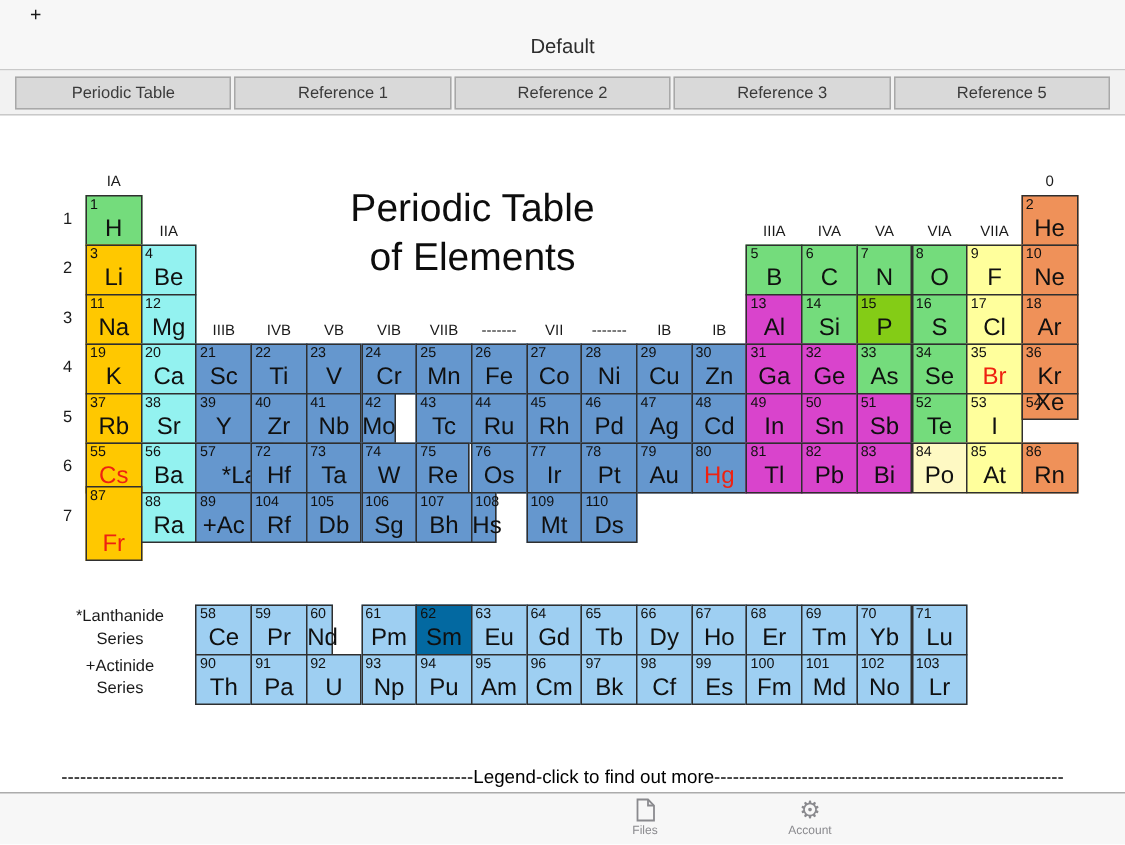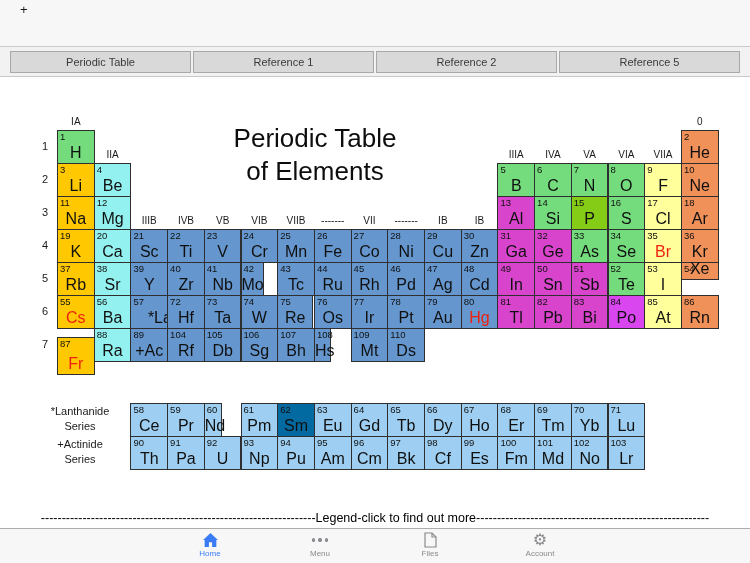--- a/index.html
+++ b/index.html
@@ -26,26 +26,28 @@
   .tb-item.active .tb-label{color:#3A7BF6;}
   .dot{width:3.5px;height:3.5px;border-radius:50%;background:#8A8A8E;margin:0 1.5px;display:inline-block;}
   .gear{font-family:"DejaVu Sans",sans-serif;font-size:16px;color:#8A8A8E;line-height:18px;}
   #ti-home{left:178px;} #ti-menu{left:288px;} #ti-files{left:398px;} #ti-account{left:508px;}
 </style>
 </head>
 <body>
 
 <div class="titlebar">
   <span class="add-btn">+</span>
+  <div class="win-title">Default</div>
 </div>
 
 <div class="tabstrip" id="tabstrip">
     <div class="segment">Periodic Table</div>
     <div class="segment">Reference 1</div>
     <div class="segment">Reference 2</div>
+    <div class="segment">Reference 3</div>
     <div class="segment">Reference 5</div>
   </div>
 
 <div id="pt-layer">
   <div class="pt-title">
     <span>Periodic Table</span><br>
     <span>of Elements</span>
   </div>
 
   <div class="ser-label" style="top:404px;">
@@ -354,33 +356,33 @@
       <span class="sym">Tl</span>
     </div>
     <div class="cell" style="left: 534.1px; top: 295px; width: 37.7px; height: 34px; background: rgb(217, 68, 204);">
       <span class="z">82</span>
       <span class="sym">Pb</span>
     </div>
     <div class="cell" style="left: 570.8px; top: 295px; width: 37.7px; height: 34px; background: rgb(217, 68, 204);">
       <span class="z">83</span>
       <span class="sym">Bi</span>
     </div>
-    <div class="cell" style="left: 607.5px; top: 295px; width: 37.7px; height: 34px; background: #d946ef;">
+    <div class="cell" style="left: 607.5px; top: 295px; width: 37.7px; height: 34px; background: #fef9c3;">
       <span class="z">84</span>
       <span class="sym">Po</span>
     </div>
     <div class="cell" style="left: 644.2px; top: 295px; width: 37.7px; height: 34px; background: rgb(255, 255, 156);">
       <span class="z">85</span>
       <span class="sym">At</span>
     </div>
     <div class="cell" style="left: 680.9px; top: 295px; width: 37.7px; height: 34px; background: rgb(239, 145, 89);">
       <span class="z">86</span>
       <span class="sym">Rn</span>
     </div>
-    <div class="cell red" style="left: 57px; top: 337px; width: 37.7px; height: 38px; background: rgb(255, 200, 0); padding-left: 32px;">
+    <div class="cell red" style="left: 57px; top: 324px; width: 37.7px; height: 50px; background: rgb(255, 200, 0); padding-left: 32px;">
       <span class="z">87</span>
       <span class="sym">Fr</span>
     </div>
     <div class="cell" style="left: 93.7px; top: 328px; width: 37.7px; height: 34px; background: rgb(147, 242, 240);">
       <span class="z">88</span>
       <span class="sym">Ra</span>
     </div>
     <div class="cell" style="left: 130.4px; top: 328px; width: 37.7px; height: 34px; background: rgb(101, 151, 206);">
       <span class="z">89</span>
       <span class="sym">+Ac</span>
@@ -521,36 +523,20 @@
       <span class="z">102</span>
       <span class="sym">No</span>
     </div>
     <div class="cell" style="left: 607.5px; top: 436px; width: 37.7px; height: 34px; background: rgb(158, 207, 242);">
       <span class="z">103</span>
       <span class="sym">Lr</span>
     </div>
   </div>
 
 <div class="tabbar">
-  <div class="tb-item active" id="ti-home">
-    <div class="tb-icon">
-      <svg width="17" height="16" viewBox="0 0 16 15">
-          <path d="M1 7.5 L8 1 L15 7.5 L13.5 7.5 L13.5 14 L9.5 14 L9.5 9.5 L6.5 9.5 L6.5 14 L2.5 14 L2.5 7.5 Z" fill="#3A7BF6"></path>
-        </svg>
-    </div>
-    <span class="tb-label">Home</span>
-  </div>
-  <div class="tb-item" id="ti-menu">
-    <div class="tb-icon">
-      <span class="dot"></span>
-        <span class="dot"></span>
-        <span class="dot"></span>
-    </div>
-    <span class="tb-label">Menu</span>
-  </div>
   <div class="tb-item" id="ti-files">
     <div class="tb-icon">
       <svg width="13" height="16" viewBox="0 0 13 16">
           <path d="M1 1 H8 L12 5 V15 H1 Z" fill="none" stroke="#8A8A8E" stroke-width="1.2"></path>
           <path d="M8 1 V5 H12" fill="none" stroke="#8A8A8E" stroke-width="1.2"></path>
         </svg>
     </div>
     <span class="tb-label">Files</span>
   </div>
   <div class="tb-item" id="ti-account">

